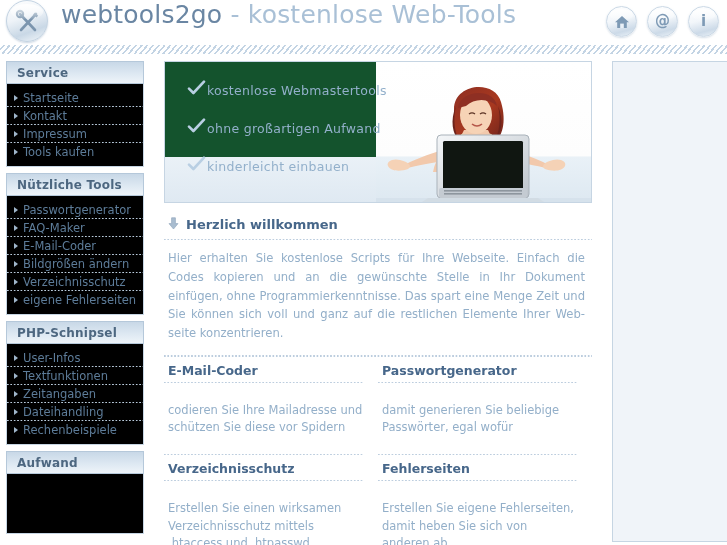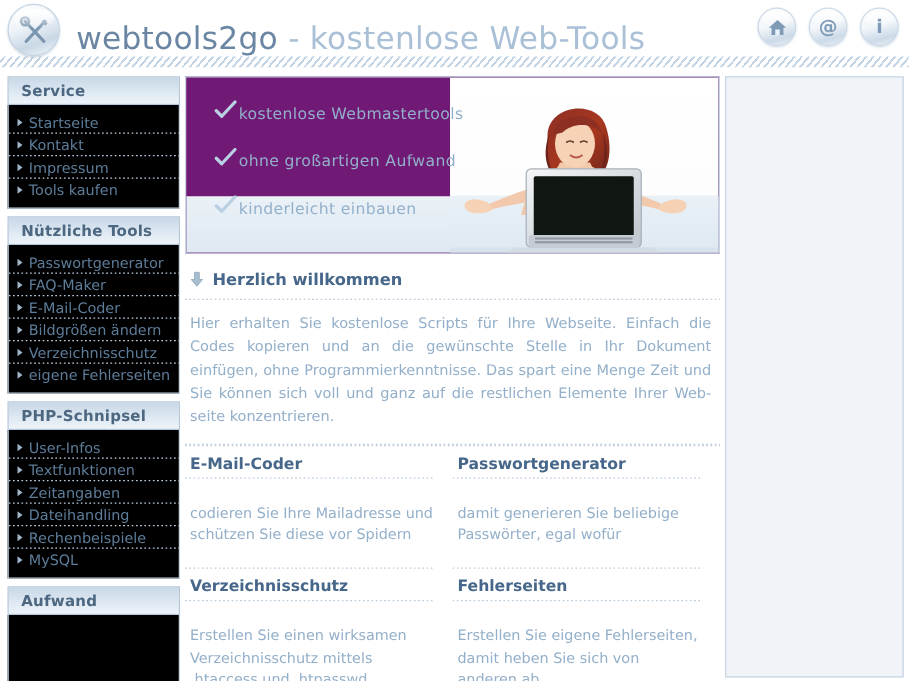--- a/index.html
+++ b/index.html
@@ -12,21 +12,21 @@
     overflow: hidden;
     position: relative;
   }
 
   
   .header {
     height: 45px;
     position: relative;
     background: #ffffff;
     display: flex;
-    align-items: flex-end;
+    align-items: flex-start;
     padding-left: 6px;
   }
   .logo-mark {
     width: 42px; height: 42px;
     border-radius: 50%;
     background: linear-gradient(160deg,#ffffff 0%,#eef3f8 40%,#c9d8e6 72%,#f4f8fb 100%);
     border: 1px solid #c3d3e2;
     position: relative;
     flex: 0 0 auto;
     box-shadow: 0 1px 2px rgba(140,165,190,.45);
@@ -75,21 +75,21 @@
     background-image: repeating-linear-gradient(
       -50deg,
       #c3d4e4 0px, #c3d4e4 1.6px,
       #ffffff 1.6px, #ffffff 4.4px);
     border-bottom: 1px solid #ffffff;
   }
 
   
   .page {
     display: flex;
-    gap: 4px;
+    gap: 20px;
     padding: 6px 0 0 6px;
     height: 490px;
   }
 
   
   .sidebar { width: 138px; flex:0 0 138px; }
 
   .box { margin-bottom: 6px; }
 
   .box-head {
@@ -133,21 +133,21 @@
     margin-right:5px; flex:0 0 auto;
   }
   .werbung-body { height: 60px; }
 
   
   .main { width: 428px; flex:0 0 428px; }
 
   .banner {
     height: 142px;
     border:1px solid #c6d5e3;
-    background:#701a75;
+    background:#14532d;
     position:relative;
     overflow:hidden;
     margin-bottom: 9px;
   }
   .banner-list {
     position:absolute; left: 22px; top: 18px;
     display:flex; flex-direction:column; gap: 18px;
     z-index: 3;
   }
   .b-row { display:flex; align-items:center; }
@@ -318,24 +318,20 @@
           <i class="arrow"></i>
           <span>Zeitangaben</span>
         </div>
         <div class="nav-item">
           <i class="arrow"></i>
           <span>Dateihandling</span>
         </div>
         <div class="nav-item">
           <i class="arrow"></i>
           <span>Rechenbeispiele</span>
-        </div>
-        <div class="nav-item">
-          <i class="arrow"></i>
-          <span>MySQL</span>
         </div>
       </div>
     </div>
 
     <div class="box">
       <div class="box-head">
         <span>Aufwand</span>
       </div>
       <div class="box-body werbung-body"></div>
     </div>

